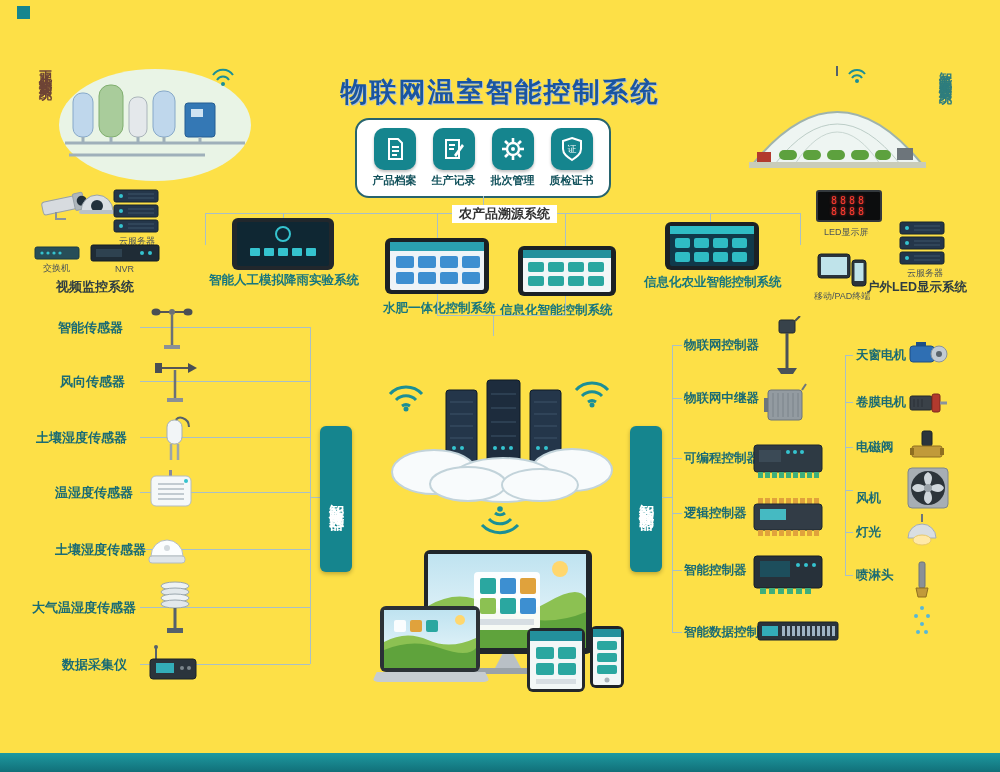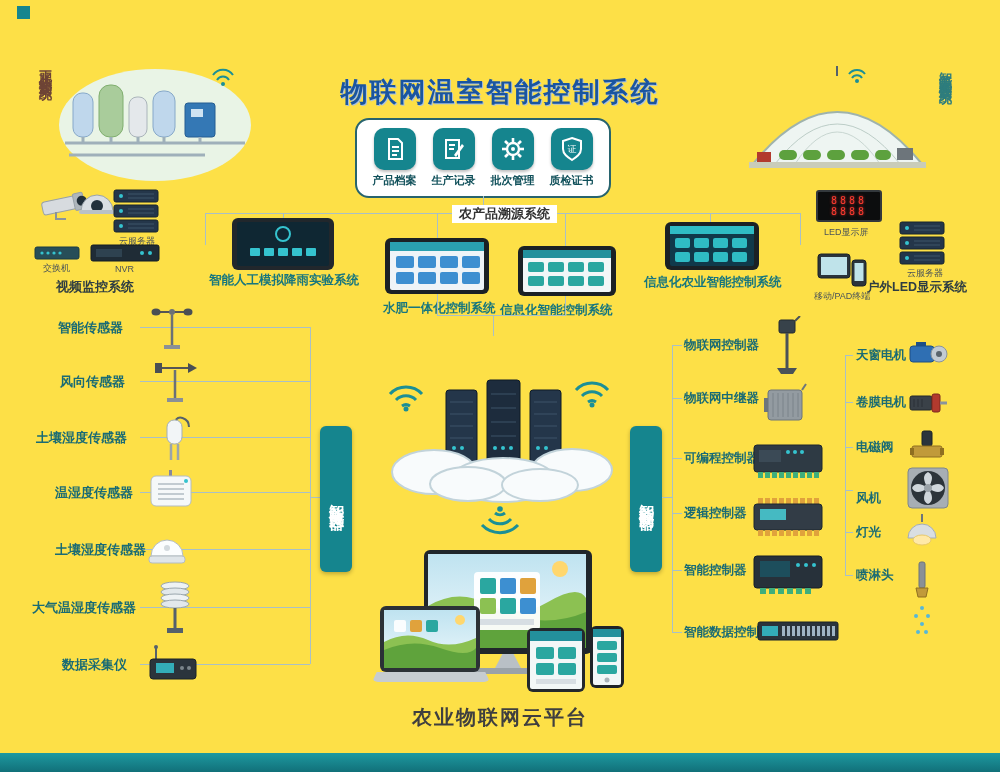--- a/index.html
+++ b/index.html
@@ -805,16 +805,15 @@
       <rect width="28" height="8" fill="#23909c"></rect>
       <g fill="#2aa7a0">
         <rect x="4" y="12" width="20" height="9" rx="2"></rect>
         <rect x="4" y="24" width="20" height="9" rx="2"></rect>
         <rect x="4" y="36" width="20" height="9" rx="2"></rect>
       </g>
       <circle cx="14" cy="51" r="2.5" fill="#aab4ba"></circle>
     </svg>
   </div>
 
-  <div class="platform-lbl">农业物联网云平台</div>
   <div class="bottom-bar"></div>
 
 </div>
 
 </body></html>

